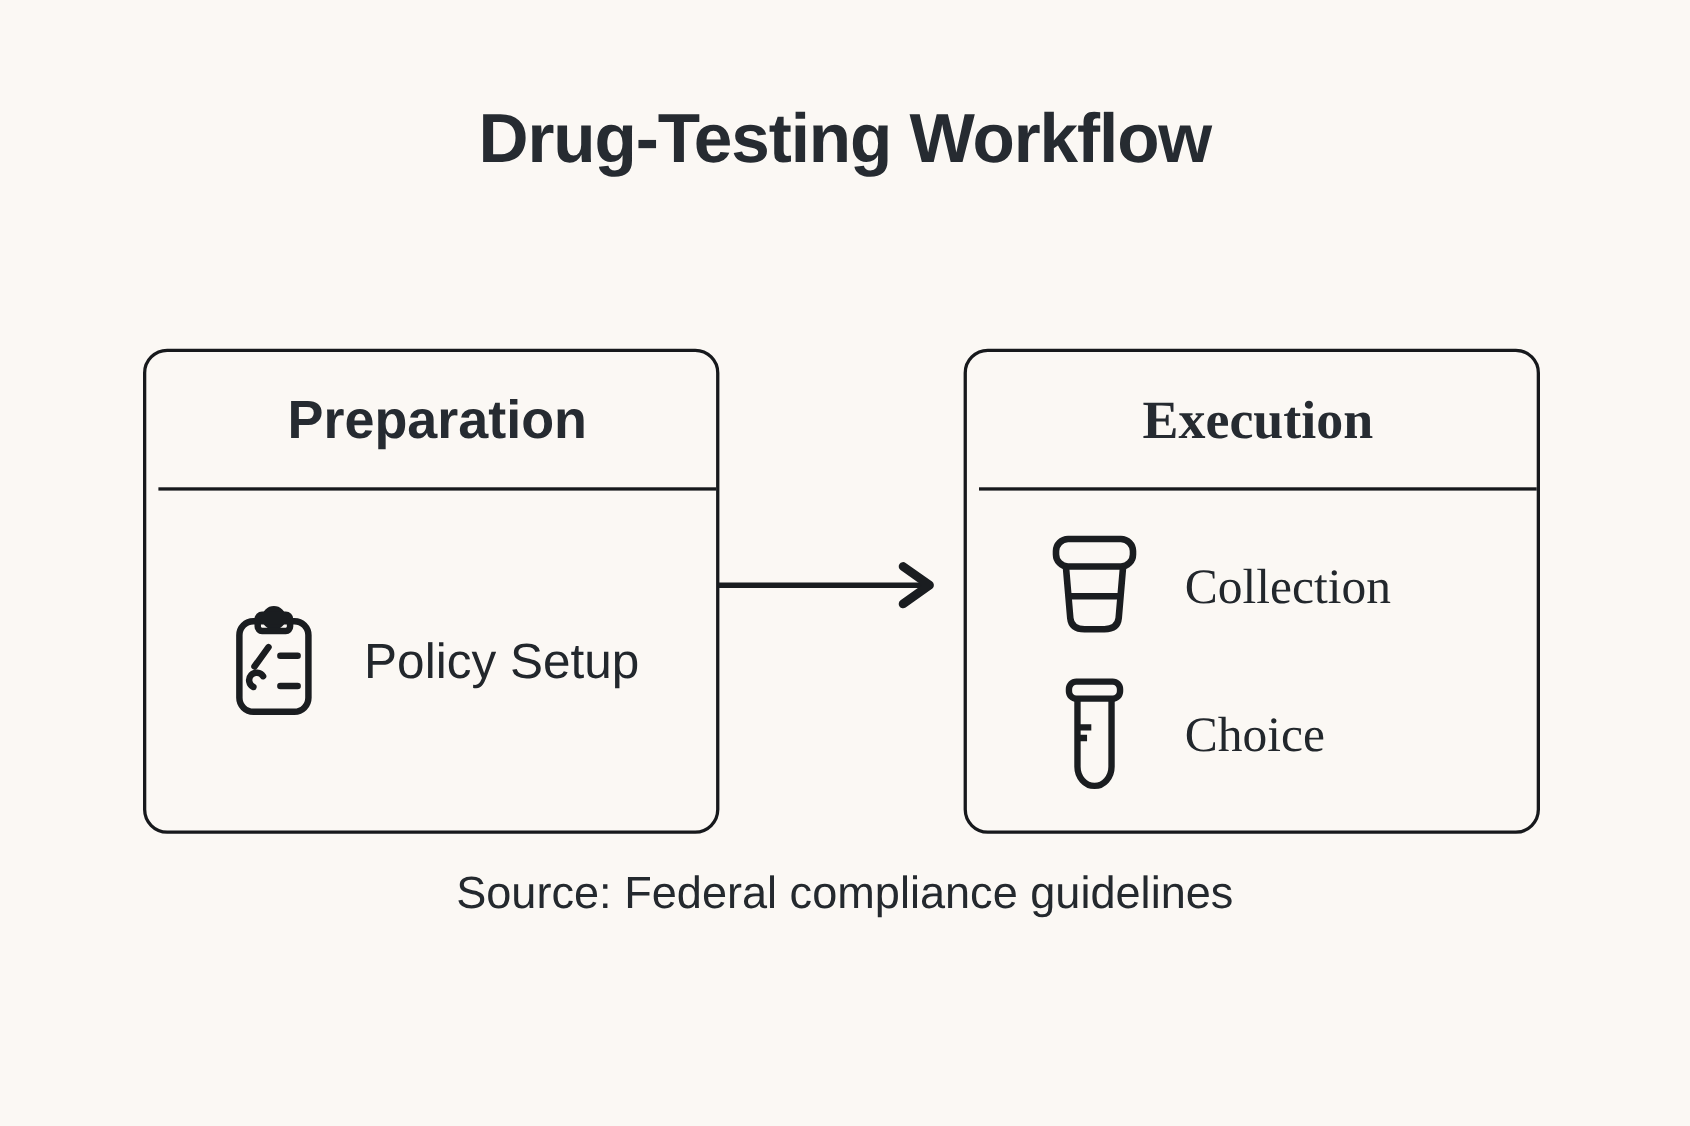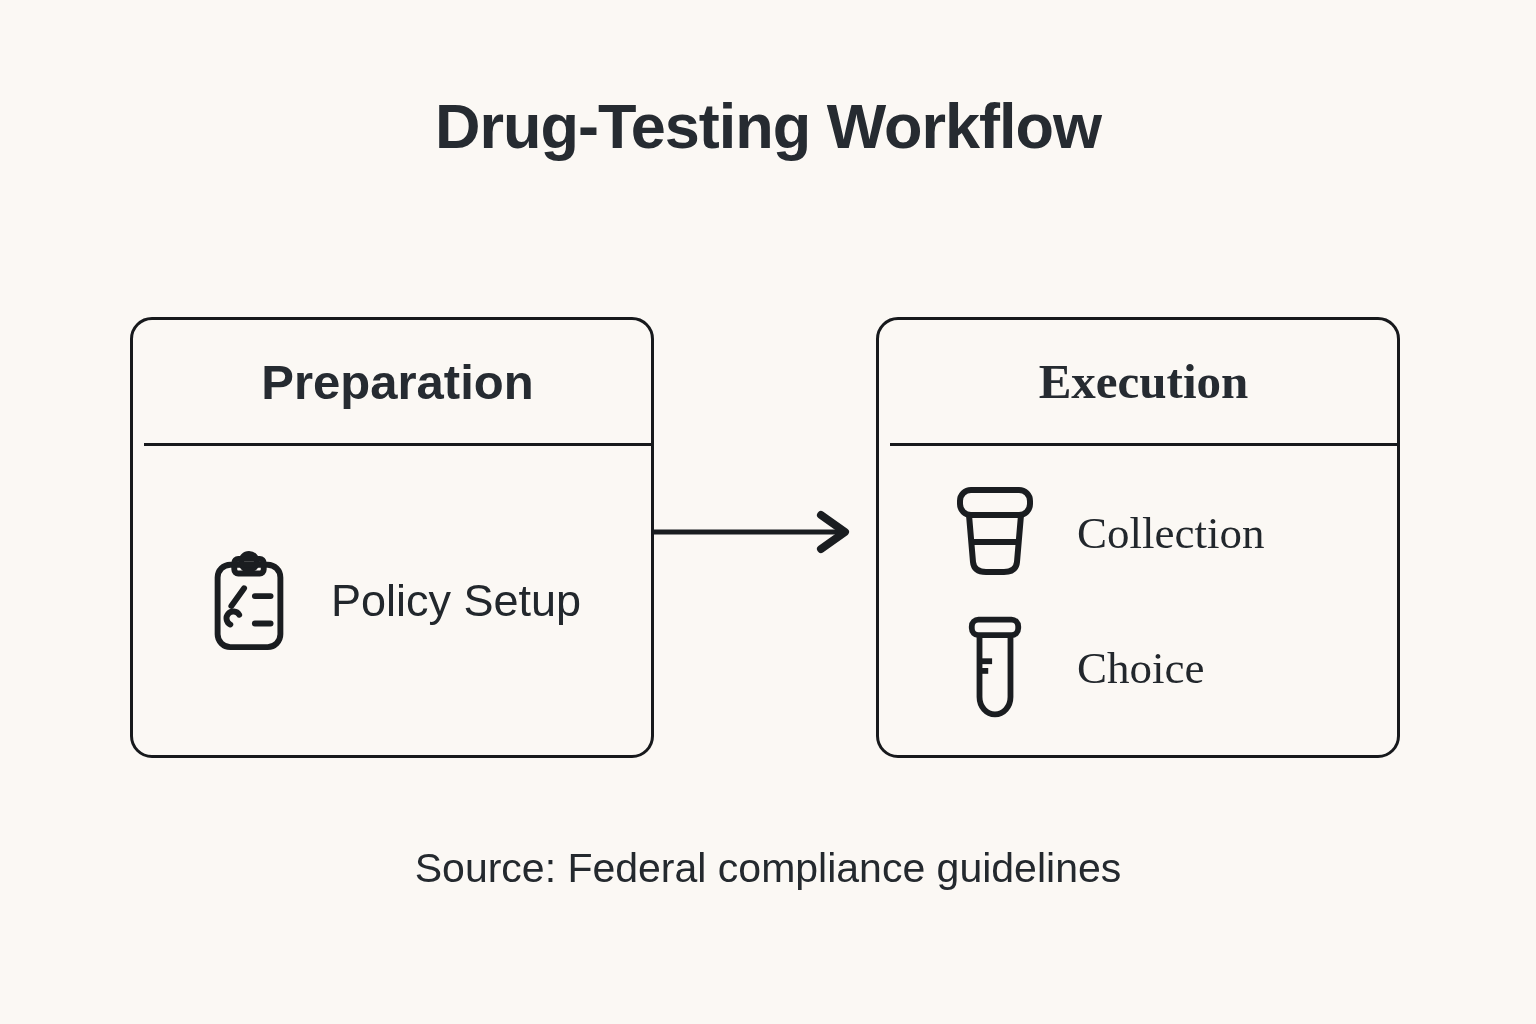--- a/index.html
+++ b/index.html
@@ -87,21 +87,21 @@
   }
   .connector {
     position: absolute;
     left: 653px;
     top: 508px;
     width: 204px;
     height: 48px;
   }
   .source {
     position: absolute;
-    top: 845px; left: 0; width: 1536px;
+    top: 788px; left: 0; width: 1536px;
     text-align: center;
     font-size: 41px;
     font-weight: 400;
     color: #24292e;
   }
   .stroke { stroke: #1a1d20; fill: none; stroke-width: 6; }
 </style>
 </head>
 <body>
 

